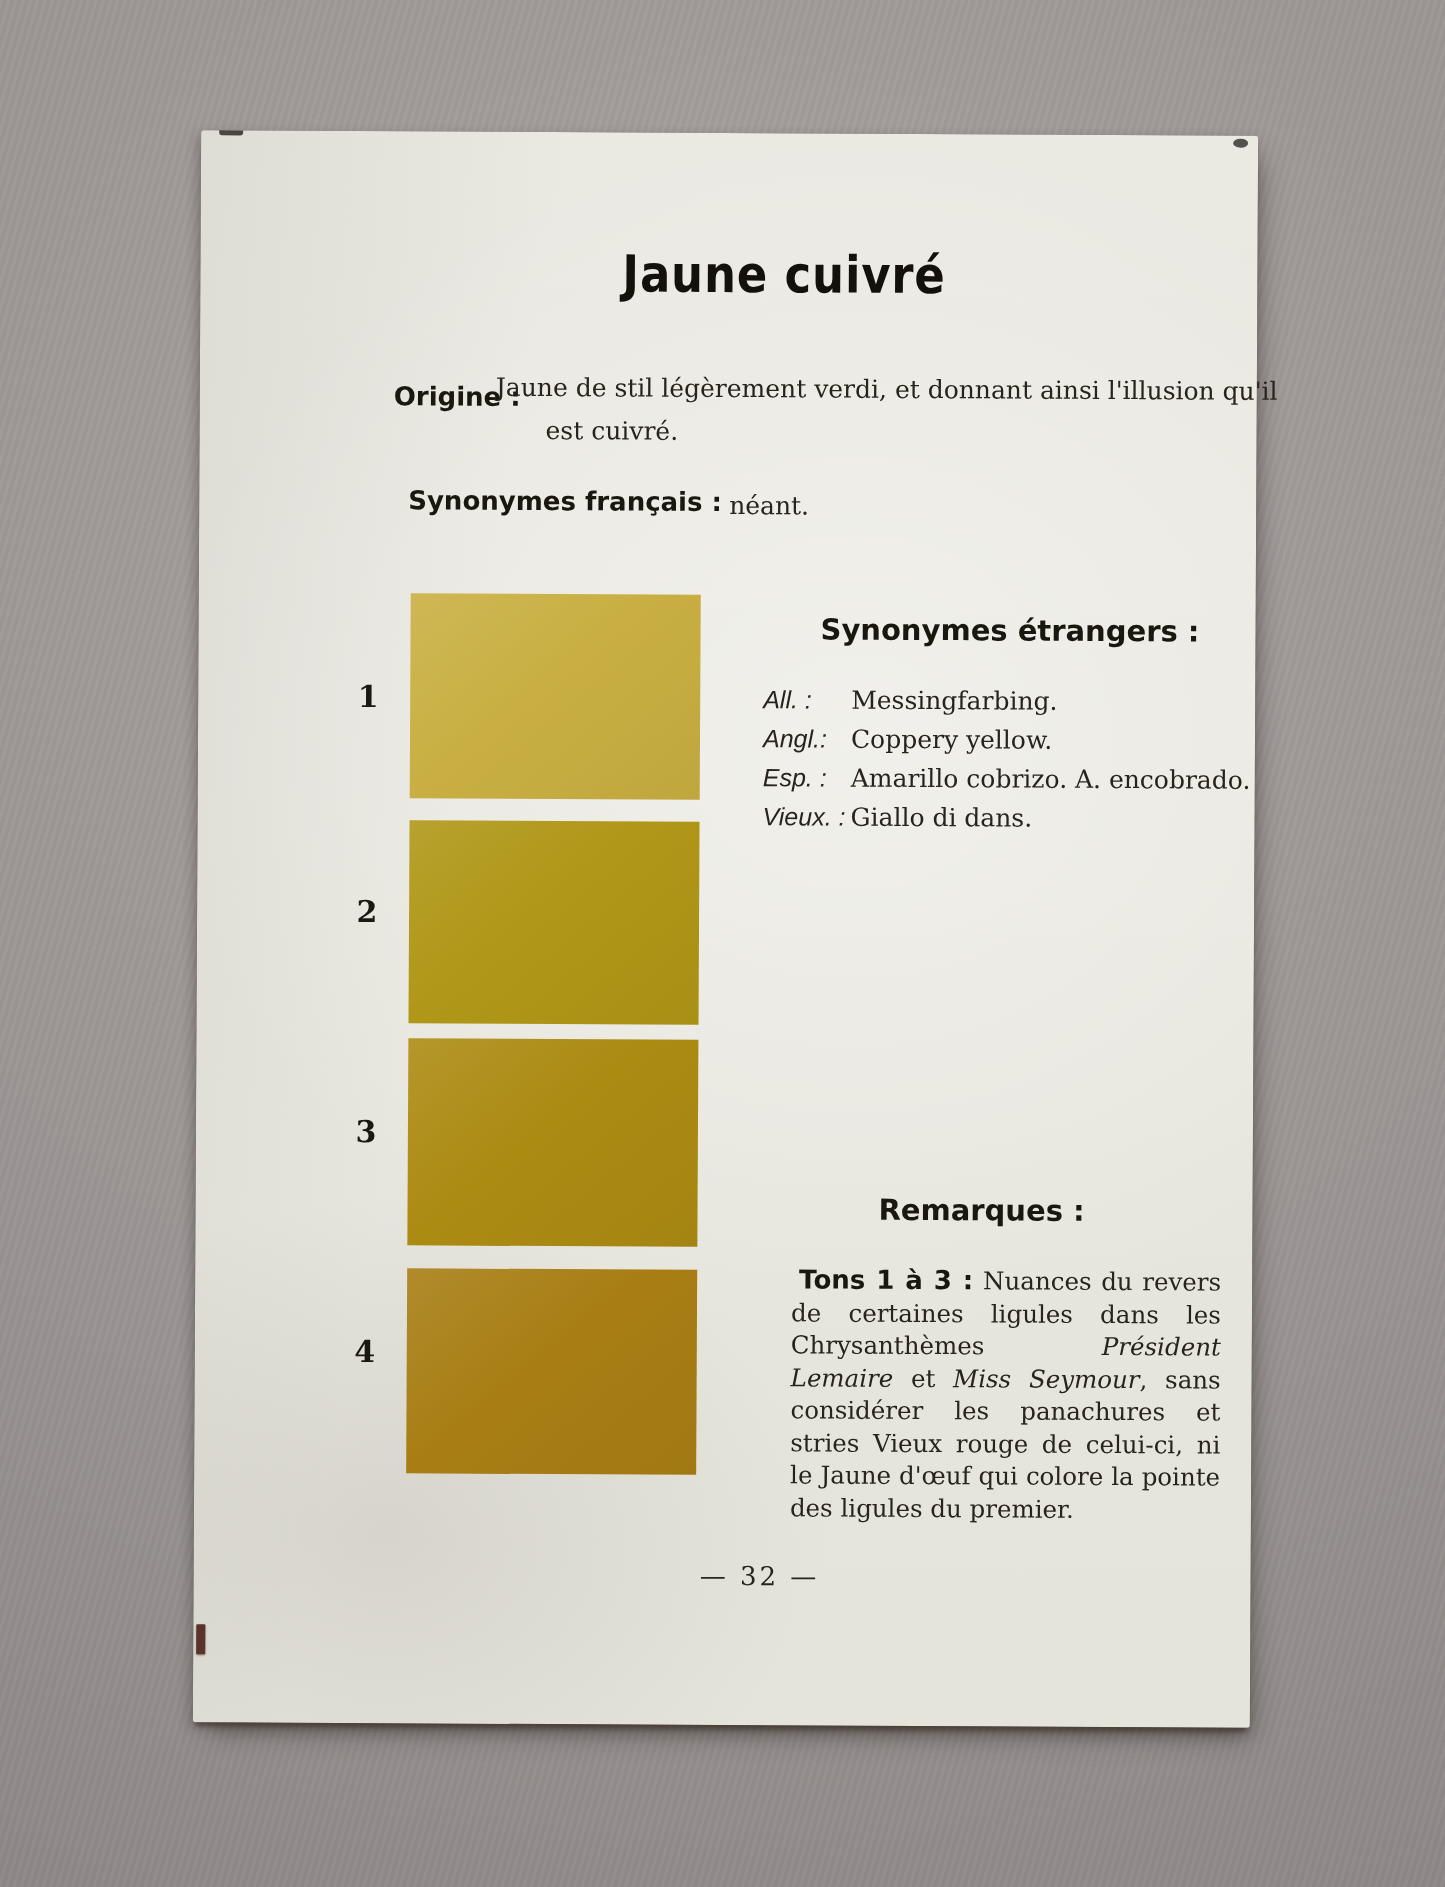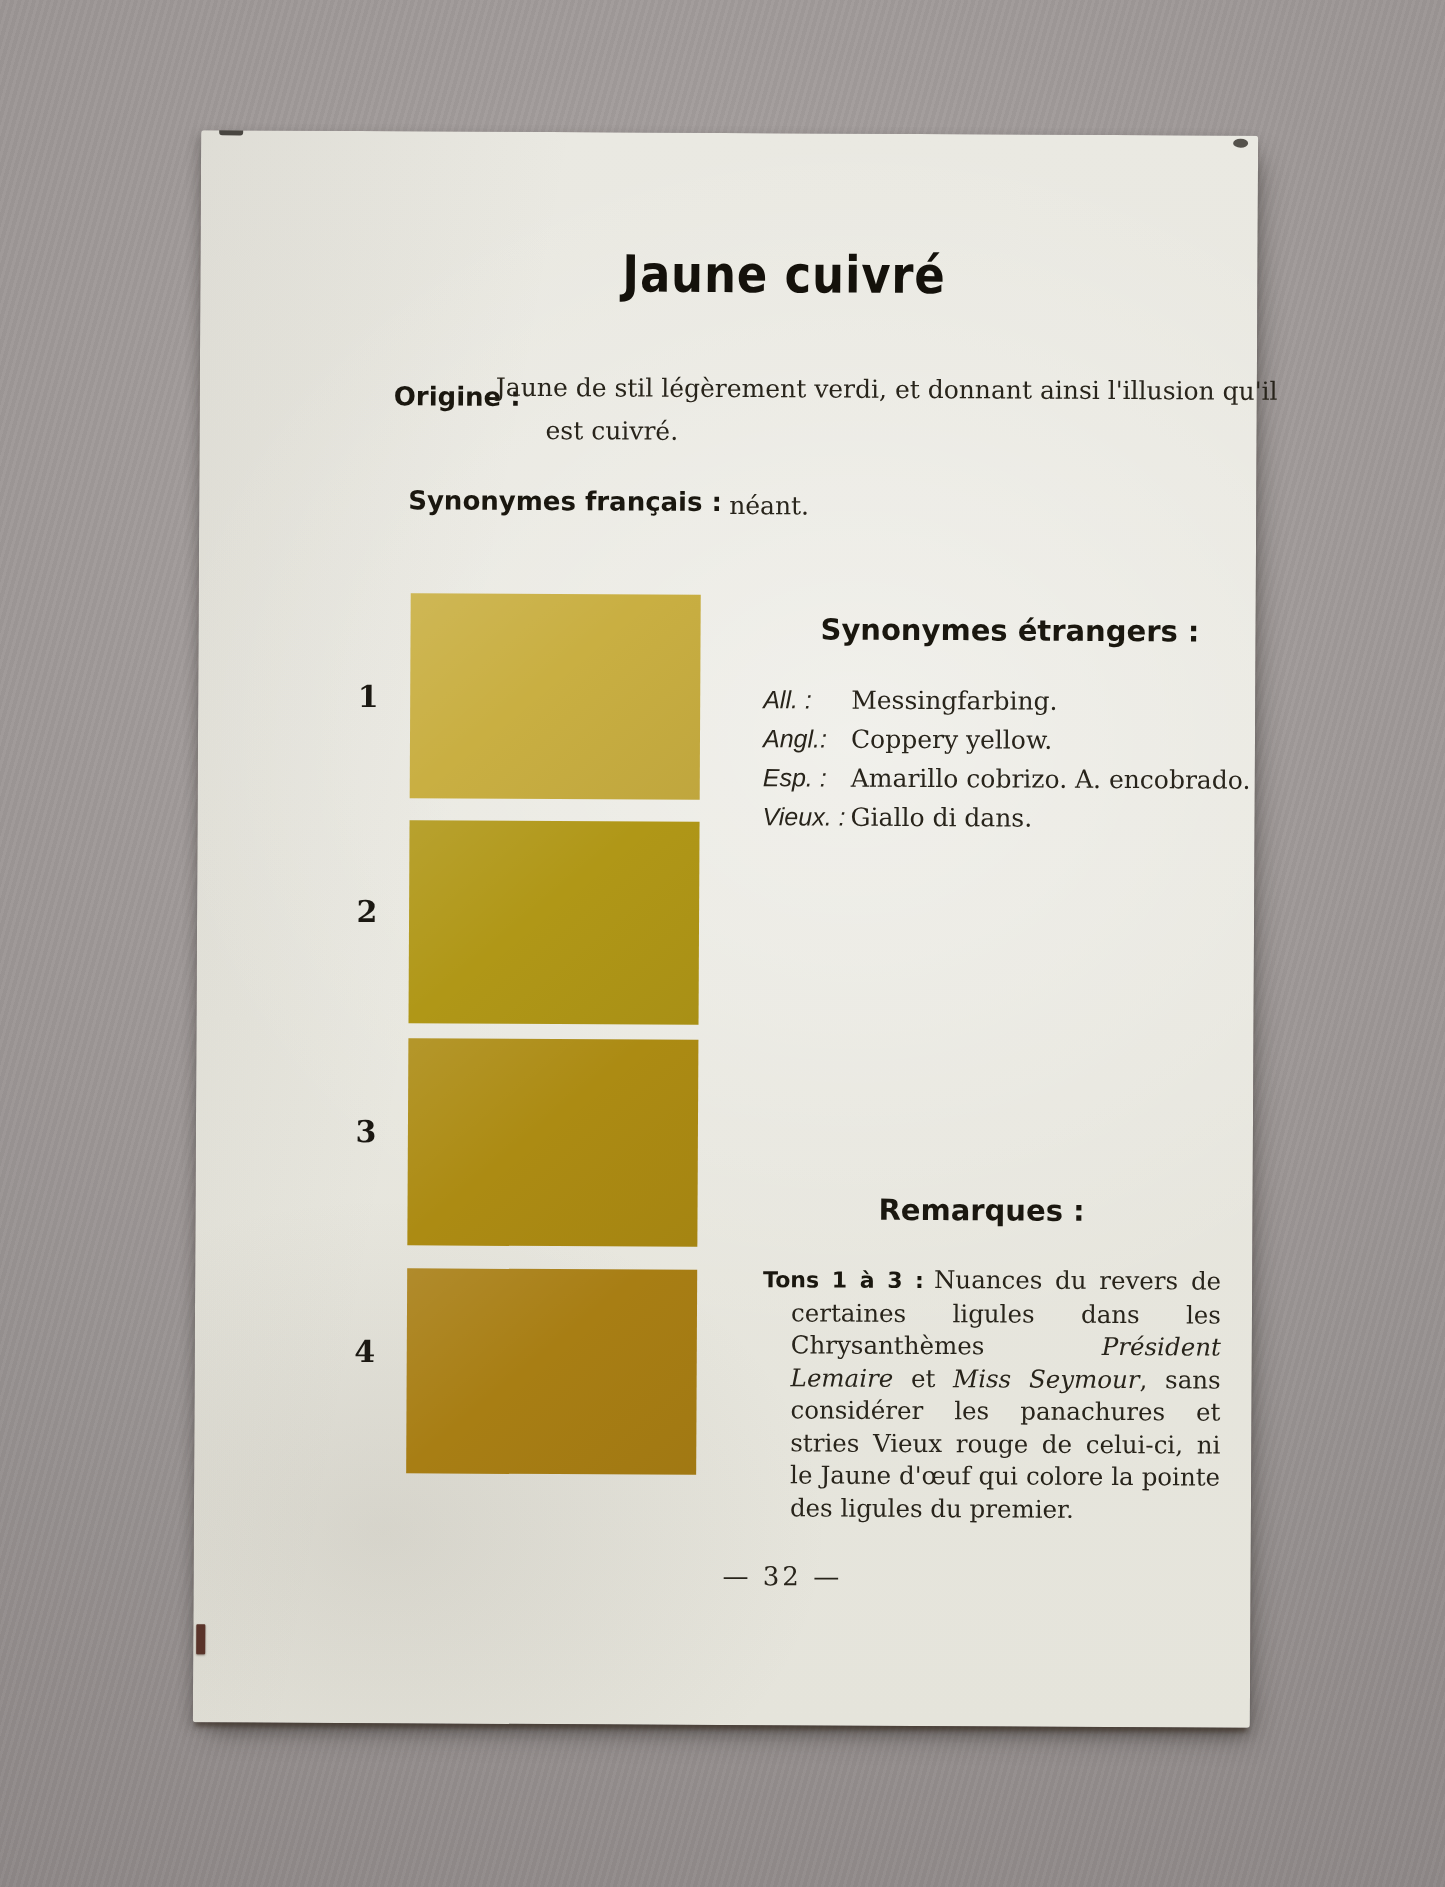--- a/index.html
+++ b/index.html
@@ -134,31 +134,32 @@
     text-indent: -28px;
     font-family: "DejaVu Serif", "Liberation Serif", serif;
     font-size: 24.5px;
     line-height: 32.5px;
     color: #28241b;
     text-align: justify;
   }
   .rem-label {
     font-family: "DejaVu Sans", "Liberation Sans", sans-serif;
     font-weight: 700;
-    font-size: 22px;
+    font-size: 26px;
     color: #1a170f;
     padding-right: 10px;
+    margin-left: 36px;
   }
   .rem-italic { font-style: italic; }
 
   .page-number {
-    left: 529px;
+    left: 486px;
     top: 1428px;
     width: 160px;
-    text-align: left;
+    text-align: center;
     font-size: 26px;
     letter-spacing: 3px;
   }
 
   .staple-left {
     position: absolute;
     left: 3px;
     top: 1494px;
     width: 9px;
     height: 30px;

